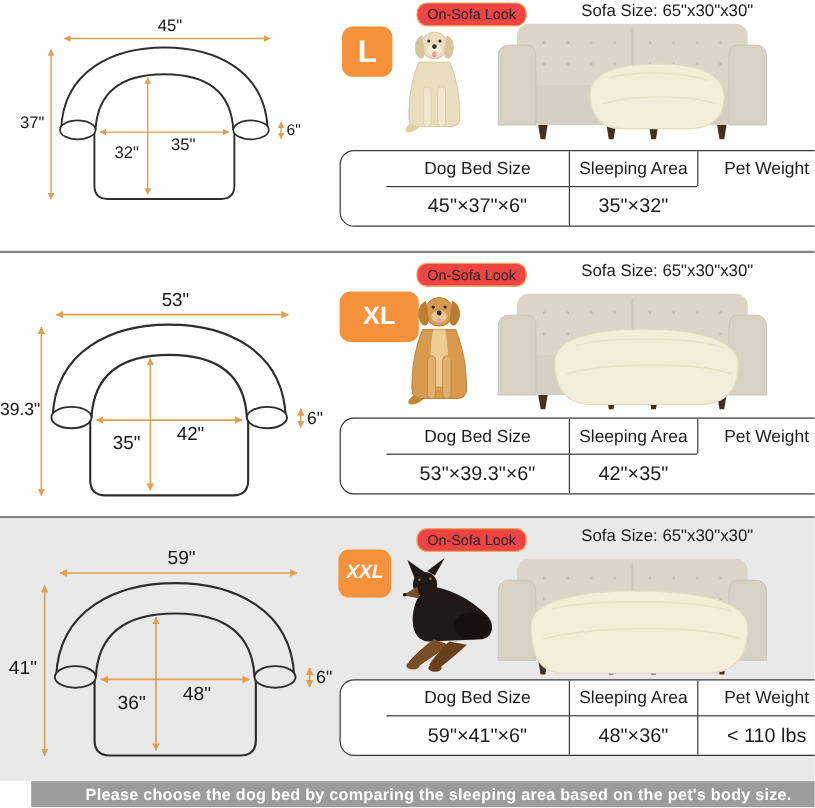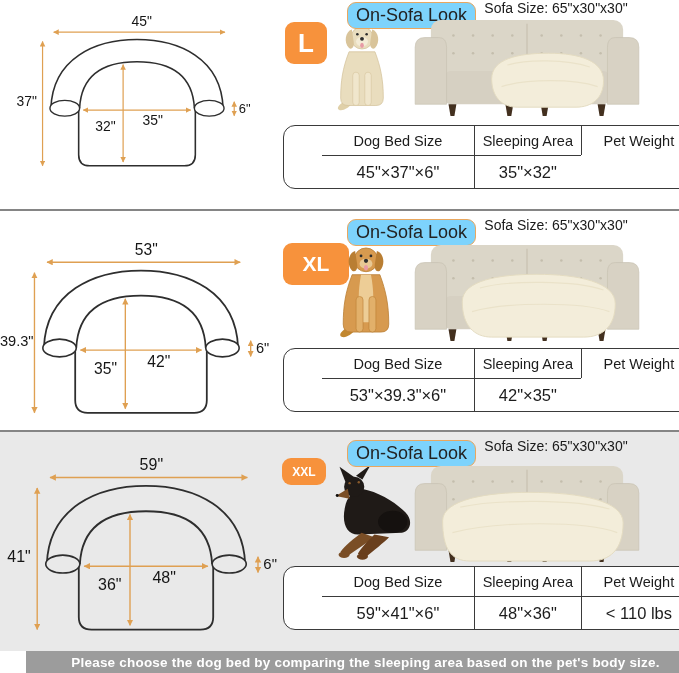--- a/index.html
+++ b/index.html
@@ -11,23 +11,23 @@
   .row3{top:432px;height:219px;background:#E9E9E9;}
   .banner{position:absolute;left:0;top:651px;width:679px;height:22px;background:#9C9C9C;
           display:flex;align-items:center;justify-content:center;margin-left:26px;}
   .banner span{color:#fff;font-size:13.5px;font-weight:bold;letter-spacing:.2px;}
   .diagram{position:absolute;}
   .diagram text{font-family:"Liberation Sans","DejaVu Sans",sans-serif;fill:#161616;}
   .badge{position:absolute;background:#F7923C;color:#fff;border-radius:9px;
          display:flex;align-items:center;justify-content:center;font-weight:bold;}
   .badge.l{left:285px;top:22px;width:42px;height:42px;font-size:26px;}
   .badge.xl{left:283px;top:32px;width:66px;height:42px;font-size:21px;}
-  .badge.xxl{left:282px;top:26px;width:44px;height:27px;font-size:12px;}
-  .onsofa{position:absolute;left:347px;background:#7dd3fc;border:1.5px solid #E9A75F;border-radius:9px;
-          padding:2px 8px;font-size:18px;color:#222;white-space:nowrap;}
+  .badge.xxl{left:282px;top:26px;width:44px;height:40px;font-size:16px;font-style:italic;}
+  .onsofa{position:absolute;left:347px;background:#ef4444;border:1.5px solid #E9A75F;border-radius:9px;
+          padding:2px 8px;font-size:12px;color:#222;white-space:nowrap;}
   .sofasize{position:absolute;left:446px;width:220px;text-align:center;font-size:14px;color:#1a1a1a;}
   .dog{position:absolute;}
   .sofa{position:absolute;left:408px;width:238px;height:103px;}
   .spec-table{position:absolute;left:283px;width:374px;display:grid;
               grid-template-columns:40.6% 28.6% 30.8%;grid-template-rows:29px 33px;
               border:1.6px solid #3A3A3A;border-radius:12px;overflow:hidden;background:#fff;padding-left:38px;}
   .spec-table .cell{display:flex;align-items:center;justify-content:center;border-left:1.6px solid #3A3A3A;}
   .spec-table .cell:nth-child(3n+1){border-left:none;}
   .spec-table .cell.val{border-top:1.6px solid #3A3A3A;font-size:16.5px;}
   .spec-table .cell.hdr{font-size:14.5px;}

